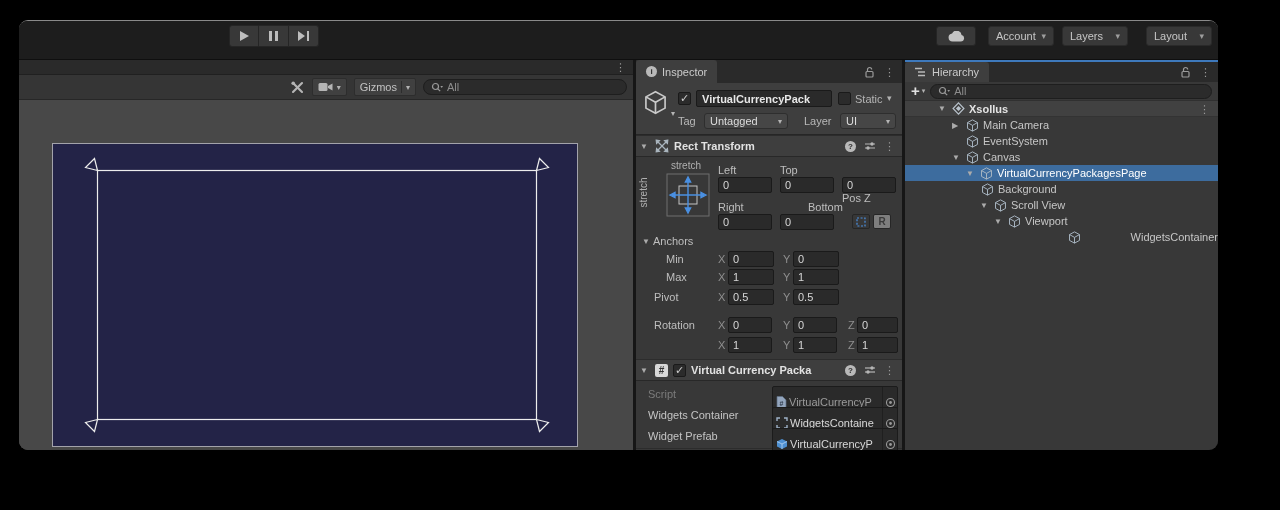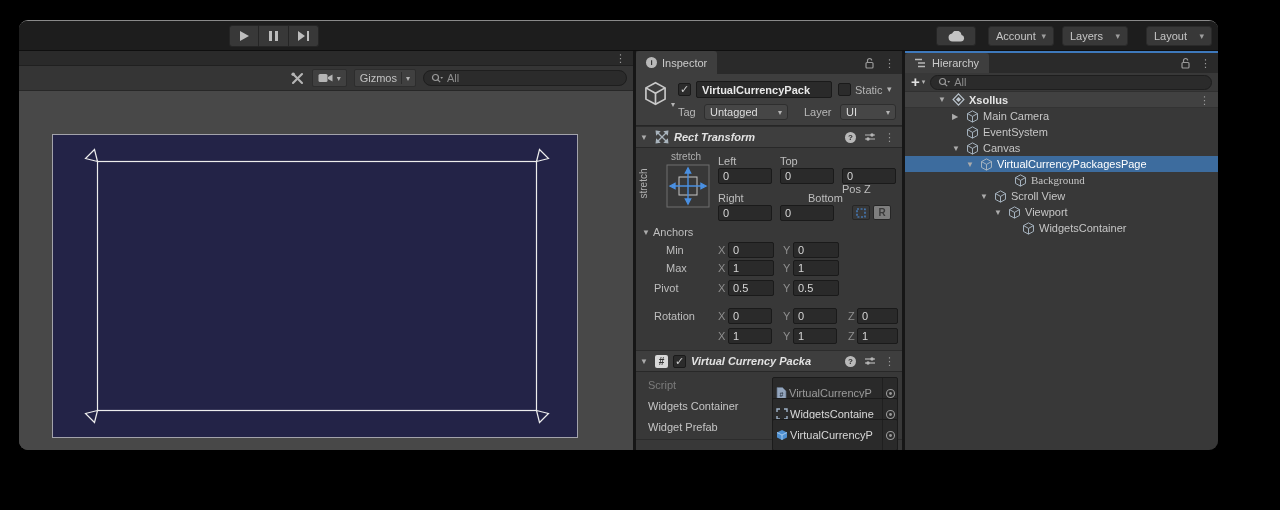--- a/index.html
+++ b/index.html
@@ -7,21 +7,21 @@
               font-family:"Liberation Sans", sans-serif; font-size:11px; }
   .stage { position:relative; width:1280px; height:510px; }
 
   
   .window { position:absolute; left:19px; top:20px; width:1199px; height:430px;
             background:#161616; border-radius:9px; overflow:hidden;
             border-top:1px solid #8a8a8a;
             box-shadow:0 16px 48px 12px rgba(0,0,0,.9); }
 
   
-  .main-toolbar { position:relative; height:30px; background:#1d1d1d; border-bottom:1px solid #0f0f0f;padding-left:12px; }
+  .main-toolbar { position:relative; height:39px; background:#1d1d1d; border-bottom:1px solid #0f0f0f;padding-left:12px; }
   .play-controls { position:absolute; left:210px; top:4px; display:flex; }
   .tb-btn { height:22px; min-width:30px; background:#383838; border:1px solid #252525;
             display:flex; align-items:center; justify-content:center; cursor:pointer; }
   .play-controls .tb-btn + .tb-btn { border-left:none; }
   .play-controls .tb-btn:first-child { border-radius:3px 0 0 3px; }
   .play-controls .tb-btn:last-child  { border-radius:0 3px 3px 0; }
   .icon-play { width:0; height:0; border-left:9px solid #bdbdbd;
                border-top:5.5px solid transparent; border-bottom:5.5px solid transparent; }
   .icon-pause { display:flex; gap:3px; }
   .icon-pause i { display:block; width:3px; height:10px; background:#bdbdbd; }
@@ -87,21 +87,21 @@
   .dd-field { position:absolute; height:16px; background:#464646; border:1px solid #2e2e2e; border-radius:3px;
               color:#dddddd; display:flex; align-items:center; padding:0 5px; cursor:pointer; }
   .dd-field .caret { margin-left:auto; color:#b5b5b5; font-size:8px; padding-left:5px; }
   .tag-dd { left:68px; top:30px; width:84px; }
   .layer-lbl { position:absolute; left:168px; top:32px; color:#b8b8b8; }
   .layer-dd { left:204px; top:30px; width:56px; }
 
   .comp-header { height:22px; background:#3e3e3e; border-top:1px solid #2c2c2c; border-bottom:1px solid #282828;
                  display:flex; align-items:center; gap:5px; padding:0 4px; }
   .fold { color:#ababab; font-size:8px; width:10px; cursor:pointer; }
-  .comp-title { font-weight:bold; color:#e2e2e2;font-style:italic; }
+  .comp-title { font-weight:bold; color:#e2e2e2; }
   .comp-tools { margin-left:auto; display:flex; align-items:center; gap:8px; padding-right:3px; }
   .hash-box { width:13px; height:13px; background:#d8d8d8; border-radius:2px; color:#333; font-weight:bold;
               font-size:10px; text-align:center; line-height:13px; }
 
   .rt-body { position:relative; height:202px; background:#383838; }
   .flbl { position:absolute; color:#bebebe; }
   .dimlbl { color:#8f8f8f; }
   .num-field { position:absolute; height:16px; background:#2a2a2a; border:1px solid #1a1a1a; border-radius:2px;
                color:#d6d6d6; font-size:11px; padding:0 4px; font-family:"Liberation Sans",sans-serif; }
   .stretch-top { position:absolute; left:28px; top:3px; width:44px; text-align:center; color:#b0b0b0; font-size:10px; }
@@ -552,21 +552,21 @@
     <span class="h-icon">
       <svg width="13" height="13" viewBox="0 0 12 12" fill="none" stroke="#a9b6c2" stroke-width="0.9">
         <polygon points="6,0.8 10.6,3.3 10.6,8.7 6,11.2 1.4,8.7 1.4,3.3"></polygon>
         <polyline points="1.4,3.3 6,5.9 10.6,3.3"></polyline>
                     <line x1="6" y1="5.9" x2="6" y2="11.2"></line>
       </svg>
     </span>
     <span class="h-label">VirtualCurrencyPackagesPage</span>
   </div>
 
-  <div class="h-row" style="padding-left: 95px; font-family: Liberation Serif, serif;">
+  <div class="h-row" style="padding-left: 62px;">
     <span class="h-arrow"></span>
     <span class="h-icon">
       <svg width="13" height="13" viewBox="0 0 12 12" fill="none" stroke="#a9b6c2" stroke-width="0.9">
         <polygon points="6,0.8 10.6,3.3 10.6,8.7 6,11.2 1.4,8.7 1.4,3.3"></polygon>
         <polyline points="1.4,3.3 6,5.9 10.6,3.3"></polyline>
                     <line x1="6" y1="5.9" x2="6" y2="11.2"></line>
       </svg>
     </span>
     <span class="h-label">Background</span>
   </div>
@@ -588,21 +588,21 @@
     <span class="h-icon">
       <svg width="13" height="13" viewBox="0 0 12 12" fill="none" stroke="#a9b6c2" stroke-width="0.9">
         <polygon points="6,0.8 10.6,3.3 10.6,8.7 6,11.2 1.4,8.7 1.4,3.3"></polygon>
         <polyline points="1.4,3.3 6,5.9 10.6,3.3"></polyline>
                     <line x1="6" y1="5.9" x2="6" y2="11.2"></line>
       </svg>
     </span>
     <span class="h-label">Viewport</span>
   </div>
 
-  <div class="h-row" style="padding-left: 103px;">
+  <div class="h-row" style="padding-left: 103px; justify-content: space-between;">
     <span class="h-arrow"></span>
     <span class="h-icon">
       <svg width="13" height="13" viewBox="0 0 12 12" fill="none" stroke="#a9b6c2" stroke-width="0.9">
         <polygon points="6,0.8 10.6,3.3 10.6,8.7 6,11.2 1.4,8.7 1.4,3.3"></polygon>
         <polyline points="1.4,3.3 6,5.9 10.6,3.3"></polyline>
                     <line x1="6" y1="5.9" x2="6" y2="11.2"></line>
       </svg>
     </span>
     <span class="h-label">WidgetsContainer</span>
   </div>

